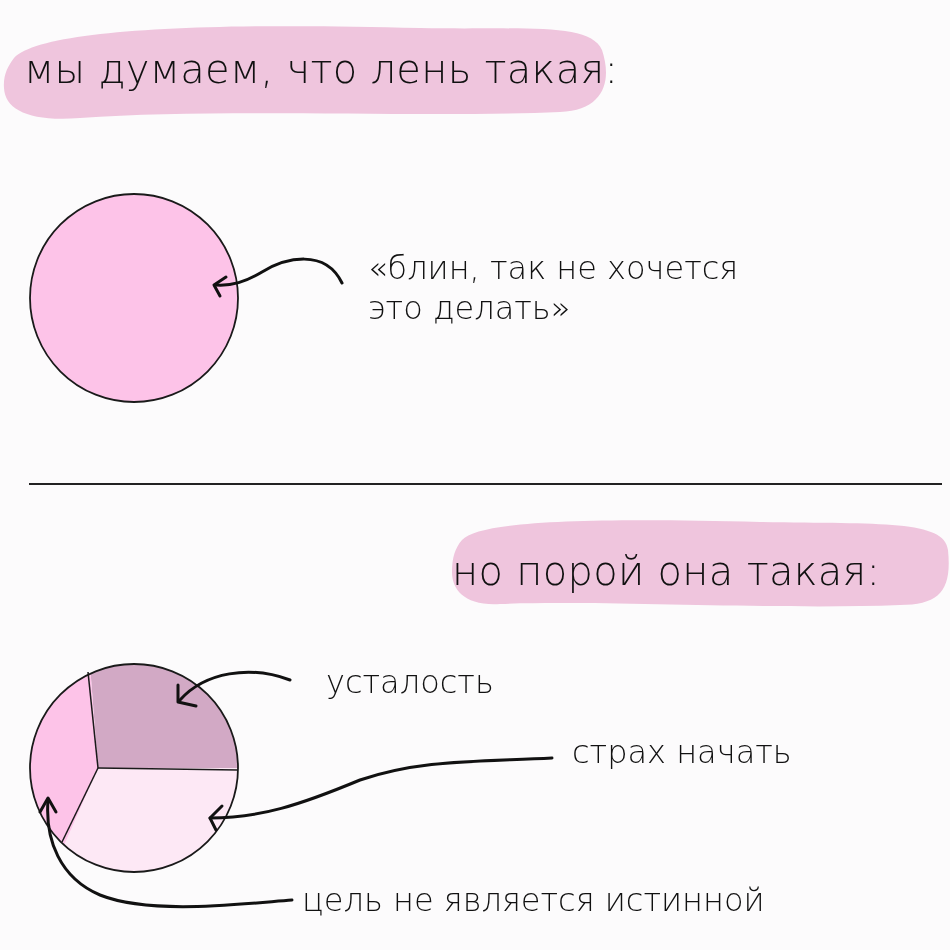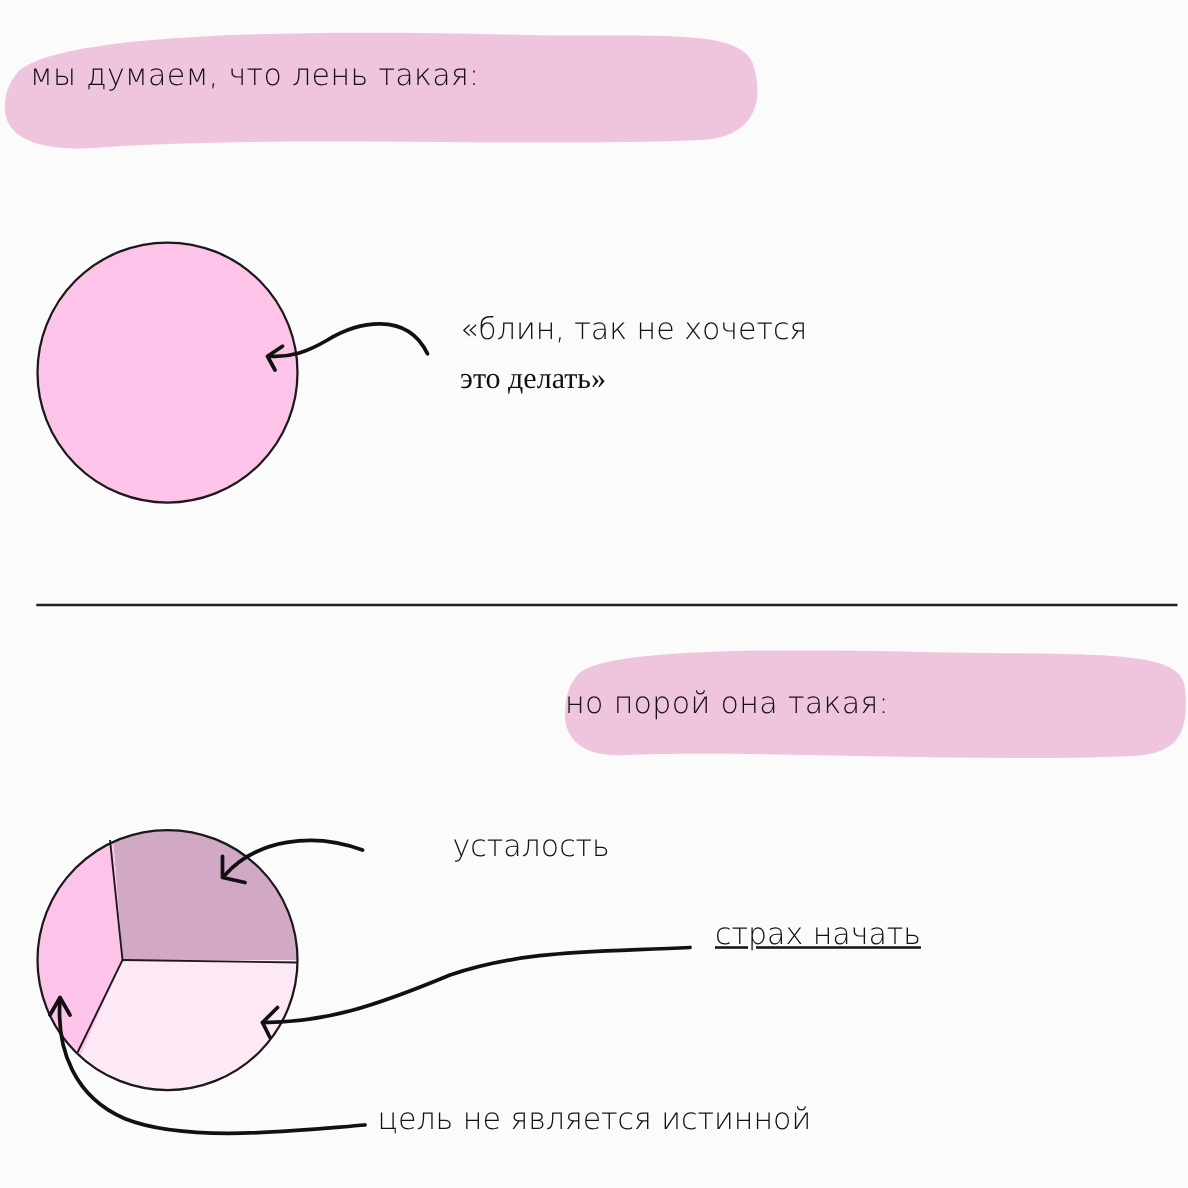--- a/index.html
+++ b/index.html
@@ -2,25 +2,25 @@
 <html><head>
 <meta charset="utf-8">
 <style>
   html, body { margin: 0; padding: 0; }
   body {
     width: 950px; height: 950px; background: #fcfbfc;
     position: relative; overflow: hidden;
     font-family: "DejaVu Sans", sans-serif; color: #111;
   }
   .blob-text {
-    position: absolute; font-size: 24px; letter-spacing: 0.3px;
+    position: absolute; font-size: 40px; letter-spacing: 0.3px;
     color: #111; white-space: nowrap; font-weight: 300;
   }
   .label {
-    position: absolute; font-size: 24px; color: #111; white-space: nowrap;
+    position: absolute; font-size: 32px; color: #111; white-space: nowrap;
     font-weight: 300; line-height: 1.3;
   }
   svg { position: absolute; left: 0; top: 0; }
 </style>
 </head>
 <body>
 
 <svg width="950" height="950" viewBox="0 0 950 950">
 
   <path d="M14,58 C40,30 200,22 420,28 C520,30 590,22 602,50 C612,80 605,110 560,112 C420,118 220,108 80,118 C30,122 5,110 4,88 C3,75 8,66 14,58 Z" fill="#efc5dd"></path>
@@ -57,19 +57,19 @@
 
   <path d="M552,758 C470,762 420,760 360,780 C300,805 260,818 210,818" fill="none" stroke="#111" stroke-width="3" stroke-linecap="round"></path>
   <path d="M222,806 L210,818 L216,830" fill="none" stroke="#111" stroke-width="3" stroke-linecap="round" stroke-linejoin="round"></path>
 
   <path d="M292,900 C240,904 150,915 100,895 C60,878 45,840 48,800" fill="none" stroke="#111" stroke-width="3" stroke-linecap="round"></path>
   <path d="M40,812 L48,798 L56,812" fill="none" stroke="#111" stroke-width="3" stroke-linecap="round" stroke-linejoin="round"></path>
 </svg>
 
 <div class="blob-text" style="left:24px; top:46px;">мы думаем, что лень такая:</div>
 <div class="label" style="left:368px; top:248px;">«блин, так не хочется</div>
-<div class="label" style="left:368px; top:288px;font-family:Liberation Serif, serif;">это делать»</div>
+<div class="label" style="left:368px; top:288px;">это делать»</div>
 
 <div class="blob-text" style="left:452px; top:548px;">но порой она такая:</div>
 
-<div class="label" style="left:326px; top:662px;margin-left:36px;">усталость</div>
-<div class="label" style="left:572px; top:732px;text-decoration:underline;">страх начать</div>
+<div class="label" style="left:326px; top:662px;">усталость</div>
+<div class="label" style="left:572px; top:732px;">страх начать</div>
 <div class="label" style="left:302px; top:880px;">цель не является истинной</div>
 
 </body></html>

